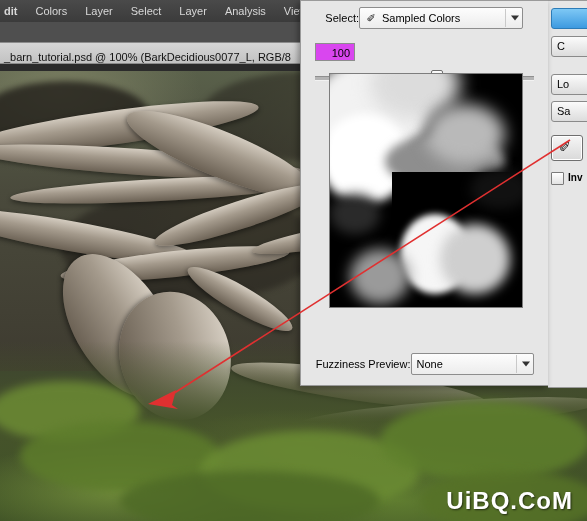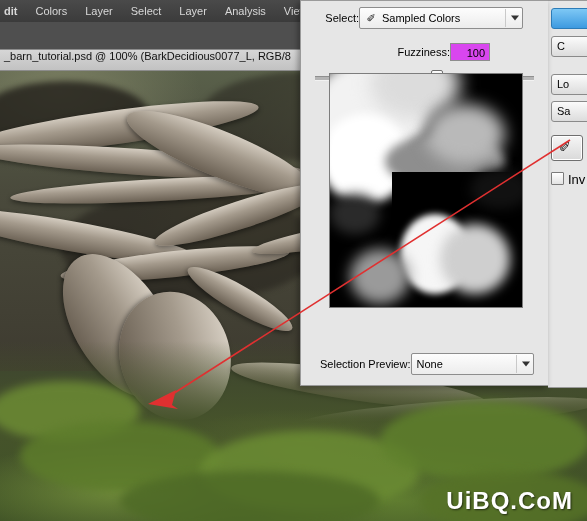--- a/index.html
+++ b/index.html
@@ -16,24 +16,24 @@
     background:linear-gradient(#4a4a4a,#3b3b3b);
     border-bottom:1px solid #2a2a2a;
     display:flex;align-items:center;
     color:#d8d8d8;font-size:11px;
   }
   .menubar .mi{padding:2px 9px;white-space:nowrap;}
   .menubar .mi:first-child{padding-left:4px;font-weight:bold;}
 
   
   .doctitle{
-    position:absolute;left:0;top:49px;width:587px;height:22px;
+    position:absolute;left:0;top:42px;width:587px;height:22px;
     background:linear-gradient(#d6d6d6,#c2c2c2);
     border-top:1px solid #8c8c8c;border-bottom:1px solid #8c8c8c;
-    color:#111;font-size:11px;display:flex;align-items:flex-start;
+    color:#111;font-size:11px;display:flex;align-items:flex-end;
     padding-left:4px;box-sizing:border-box;
   }
   .docgap{
     position:absolute;left:0;top:22px;width:587px;height:27px;
     background:#4f4f4f;
   }
 
   
   .canvas{
     position:absolute;left:0;top:71px;width:587px;height:450px;
@@ -135,21 +135,21 @@
   .pbtn.primary{
     background:linear-gradient(#7ec8f5,#3d9ae0);border-color:#2c7cb8;color:#fff;
   }
   .eyebtn{
     position:absolute;left:0;top:135px;width:30px;height:24px;
     background:linear-gradient(#f6f6f6,#d9d9d9);
     border:1px solid #6f6f6f;border-radius:3px;
     box-shadow:inset 0 0 0 1px #fff;
   }
 
-  .invrow{position:absolute;left:551px;top:172px;font-size:13px;white-space:nowrap;display:flex;}
+  .invrow{position:absolute;left:551px;top:172px;font-size:10px;white-space:nowrap;display:flex;font-weight:bold;}
 
   
   .rightstrip{
     position:absolute;left:548px;top:0;width:39px;height:386px;
     background:#e6e6e6;border-top:1px solid #9a9a9a;border-bottom:1px solid #9a9a9a;
   }
 
   .watermark{
     position:absolute;right:14px;bottom:6px;
     font-size:24px;font-weight:bold;color:#ffffff;
@@ -221,31 +221,30 @@
       <span class="lbl" style="width:44px;">Select:</span>
       <div class="combo" style="width:158px;padding-left:4px;">
         <span style="display:inline-block;width:14px;text-align:center;">✐</span>
         <span style="margin-left:4px;">Sampled Colors</span>
         <span class="sep"></span>
         <span class="caret"></span>
       </div>
     </div>
 
     <div class="row" style="margin-top:14px;">
-      <span class="lbl" style="width:135px;">Fuzziness:</span>
       <div class="numfield" style="width:40px;">100</div>
     </div>
 
     <div class="slider-track" style="margin-top:9px;">
       <div class="bar"></div>
       <div class="knob" id="fuzz-knob" style="left: 53%;"></div>
     </div>
 
     <div class="row" style="position:absolute;left:0;top:352px;width:100%;box-sizing:border-box;">
-      <span class="lbl" style="width:100px;">Selection Preview:</span>
+      <span class="lbl" style="width:100px;">Fuzziness Preview:</span>
       <div class="combo" style="width:122px;padding-left:5px;">
         <span>None</span>
         <span class="sep"></span>
         <span class="caret"></span>
       </div>
     </div>
   </div>
 
   <div class="preview">
 

